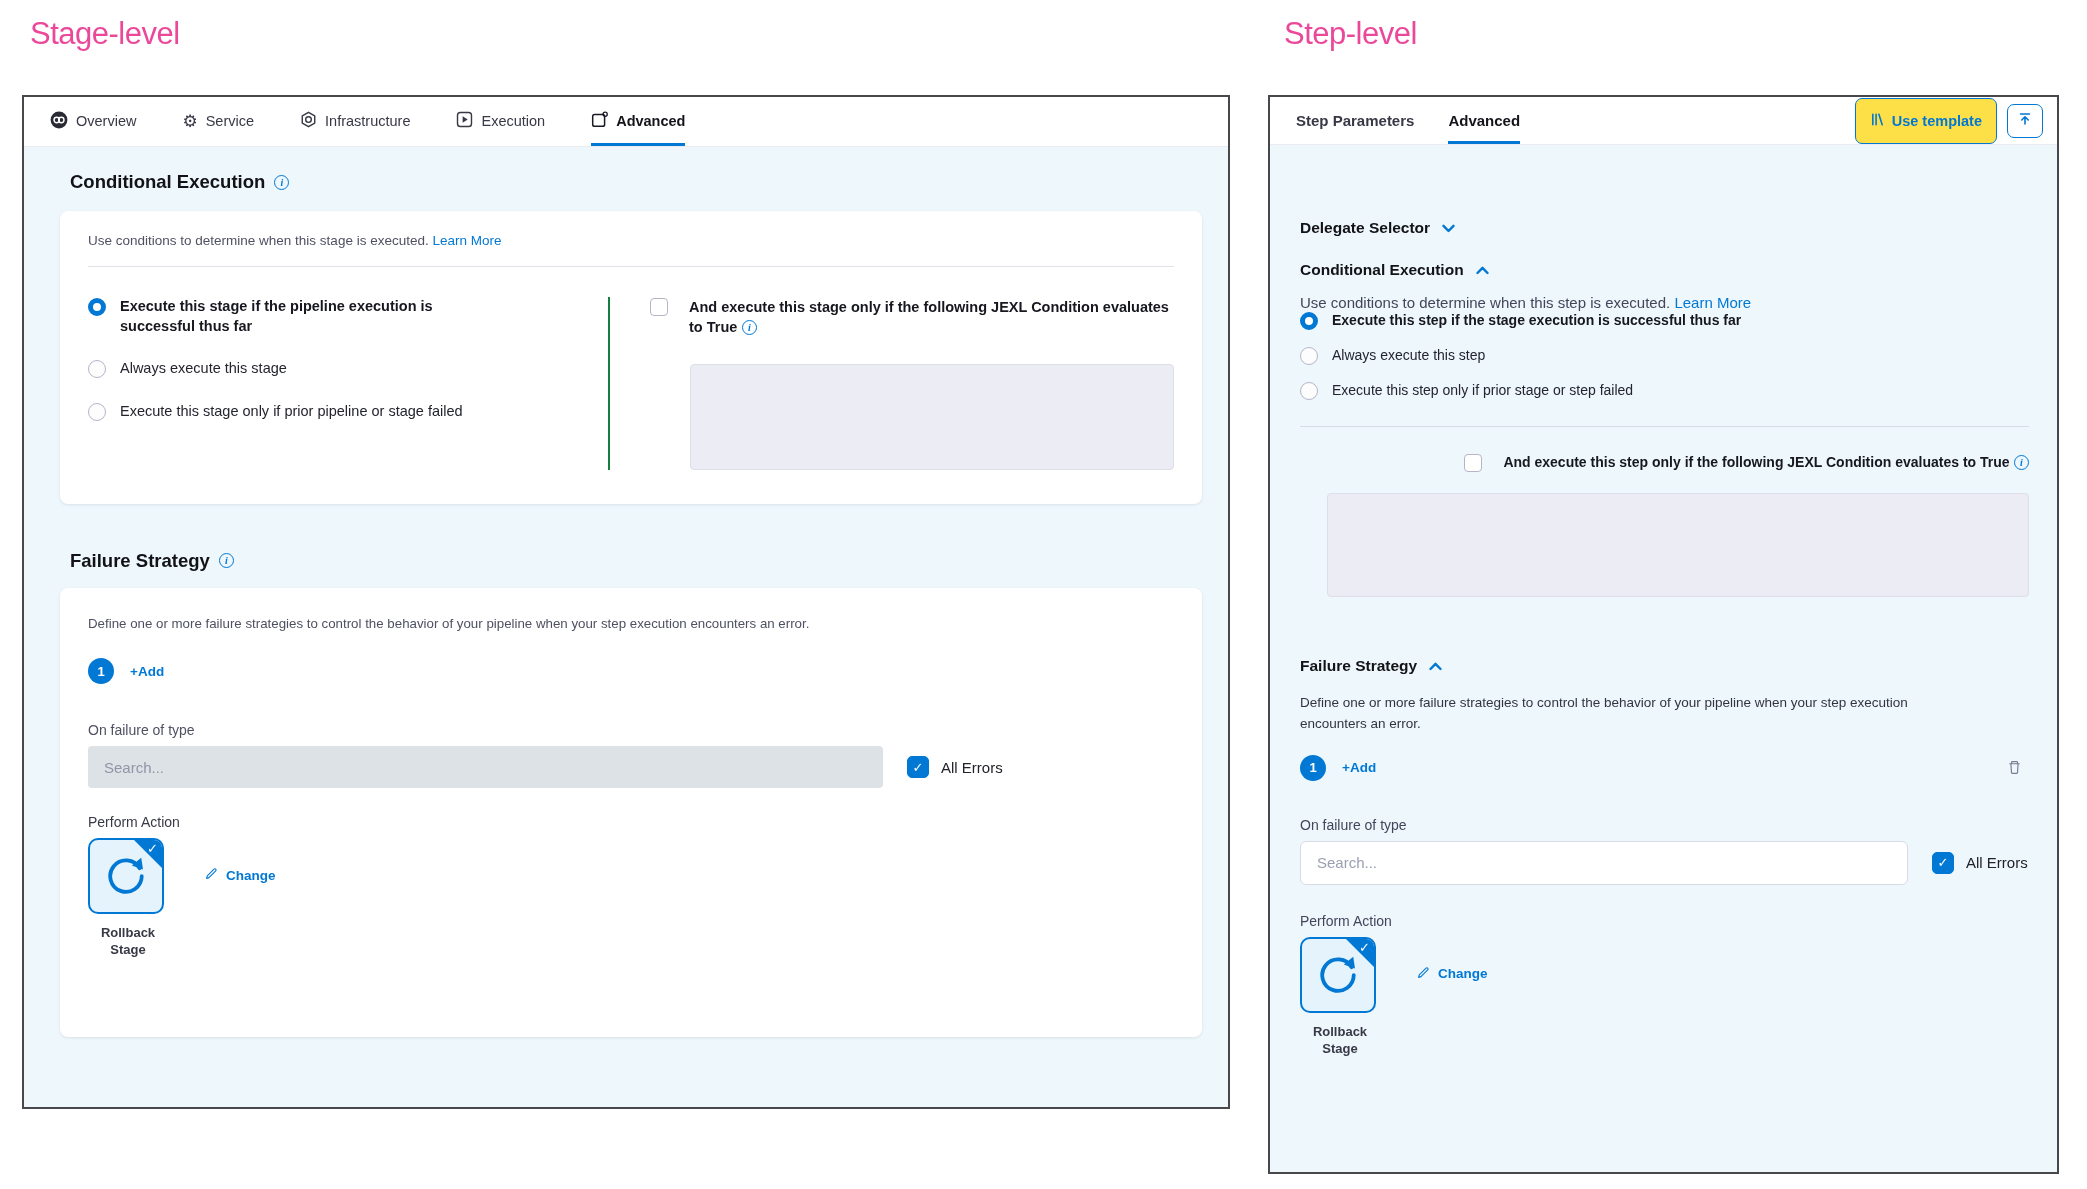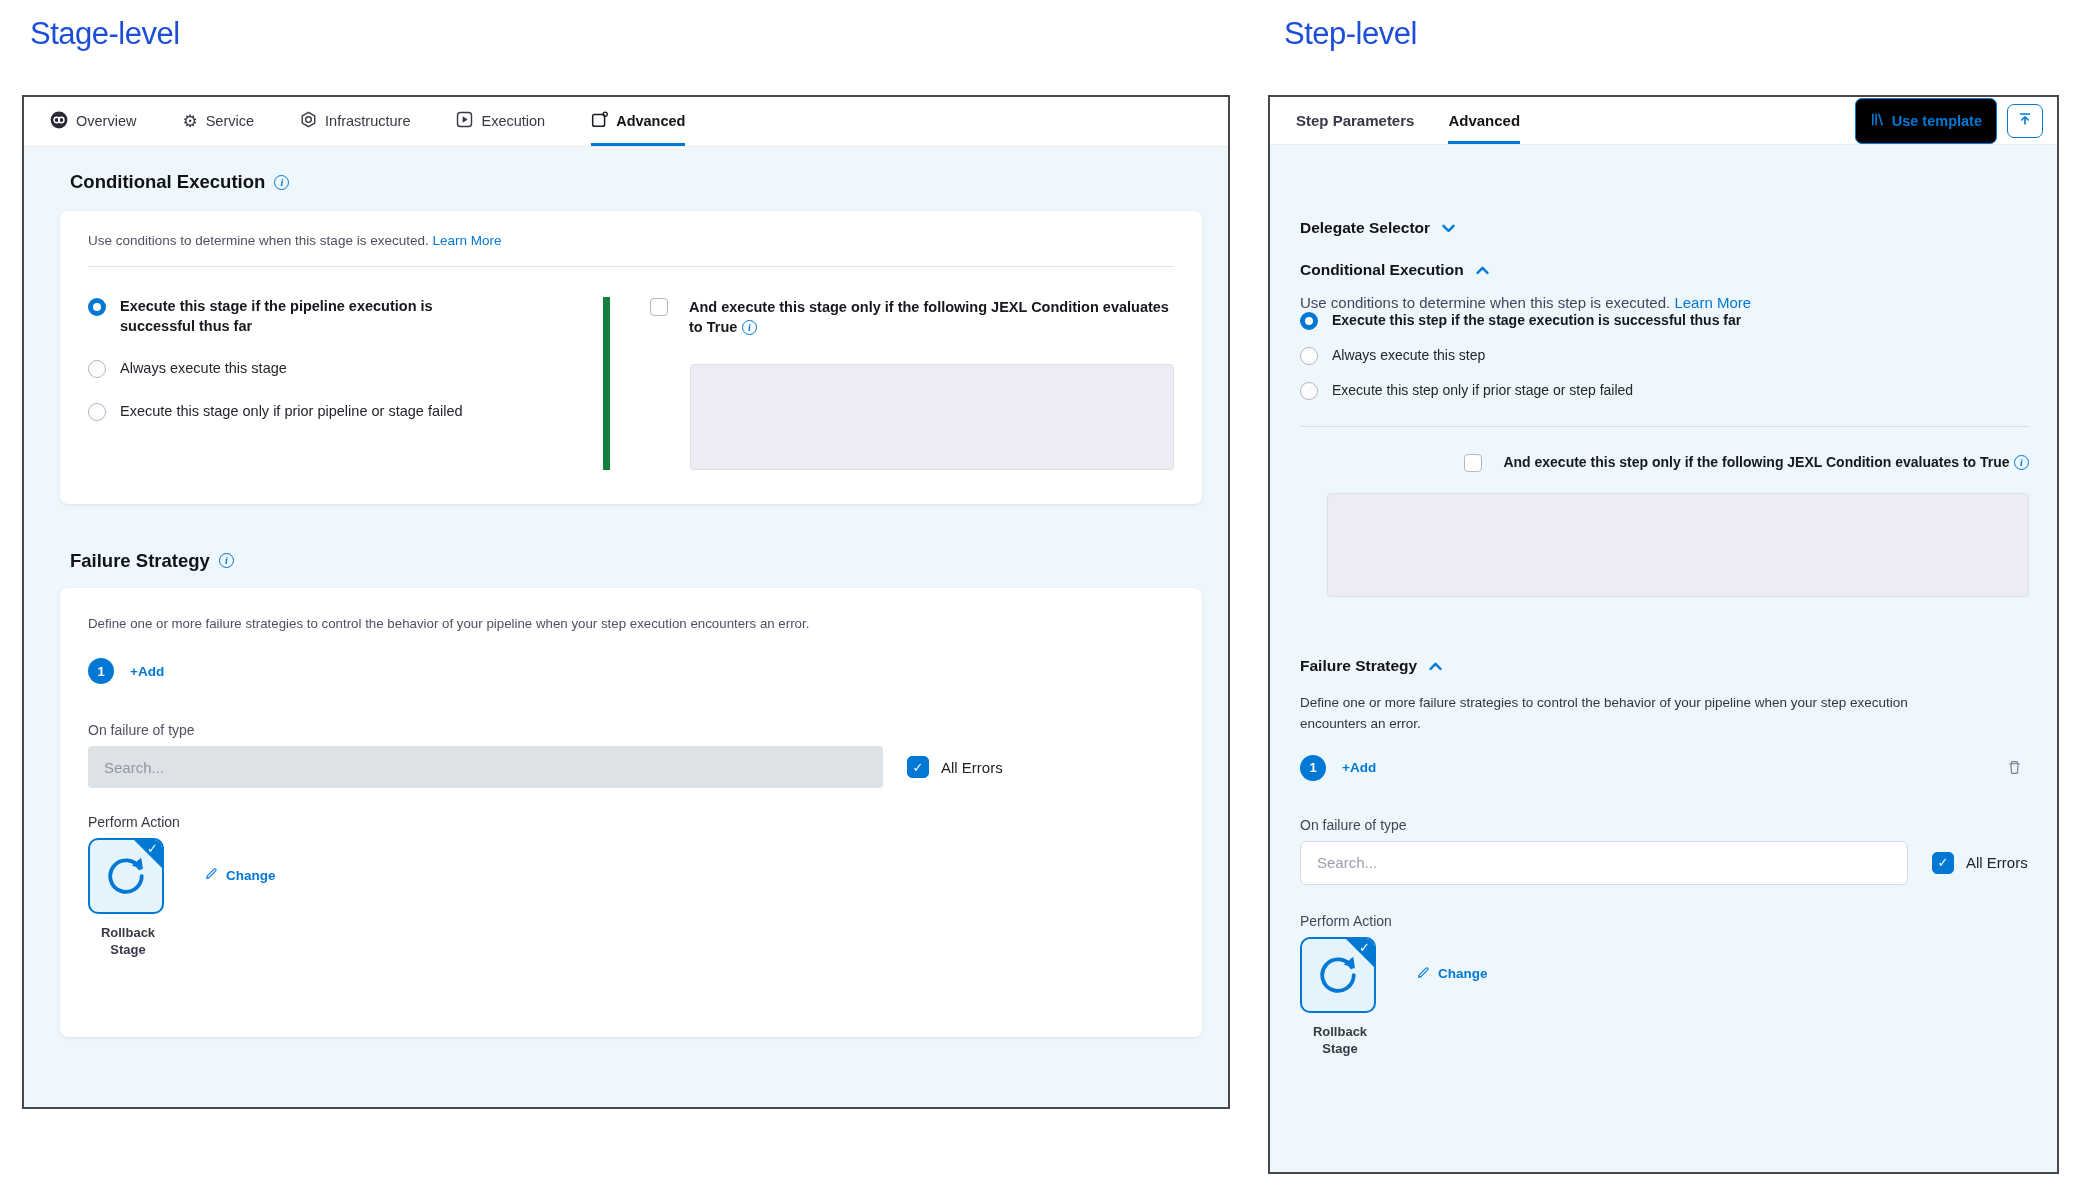--- a/index.html
+++ b/index.html
@@ -1,40 +1,40 @@
 <!DOCTYPE html>
 <html><head>
 <meta charset="utf-8">
 <style>
   * { box-sizing: border-box; margin: 0; padding: 0; }
   html,body { width: 2087px; height: 1189px; background: #fff;
     font-family: "Liberation Sans","DejaVu Sans",sans-serif; color: #1b1b28; }
   .page { position: relative; width: 2087px; height: 1189px; overflow: hidden; }
 
-  .page-title { position: absolute; font-size: 31px; font-weight: 400; color: #1d4ed8; letter-spacing: -0.5px; }
+  .page-title { position: absolute; font-size: 31px; font-weight: 400; color: #ec4899; letter-spacing: -0.5px; }
   .page-title.left { left: 30px; top: 16px; }
   .page-title.right { left: 1284px; top: 16px; }
 
   .panel { position: absolute; background: #fff; border: 2px solid #48484c; }
   .stage-panel { left: 22px; top: 95px; width: 1208px; height: 1014px; }
   .step-panel  { left: 1268px; top: 95px; width: 791px; height: 1079px; }
 
   
   .tabbar { height: 50px; display: flex; align-items: stretch; padding-left: 26px;
     background: #fff; border-bottom: 1px solid #ececf0; }
   .tab { display: flex; align-items: center; gap: 8px; margin-right: 46px;
     border-bottom: 3px solid transparent; padding-top: 2px; cursor: pointer;
     font-size: 14.5px; color: #383946; white-space: nowrap; }
   .tab.active { border-bottom-color: #0278d5; font-weight: 700; color: #14141a; }
   .step-header { height: 48px; display: flex; align-items: stretch; padding: 0 14px 0 26px;
     background: #fff; border-bottom: 1px solid #ececf0; }
   .step-header .tab { margin-right: 34px; font-size: 15px; font-weight: 600; }
   .hdr-actions { margin-left: auto; display: flex; align-items: center; gap: 10px; }
   .btn-outline { display: flex; align-items: center; gap: 7px; border: 1.5px solid #0278d5;
-    color: #0278d5; background: #000000; border-radius: 7px; padding: 13px 14px;
+    color: #0278d5; background: #fde047; border-radius: 7px; padding: 13px 14px;
     font-size: 14.5px; font-weight: 700; cursor: pointer; }
   .btn-square { width: 36px; height: 34px; display: flex; align-items: center; justify-content: center;
     border: 1.5px solid #0278d5; background: #fff; border-radius: 7px; cursor: pointer; }
 
   
   .panel-content { background: #eef7fc; height: calc(100% - 50px); overflow: hidden;
     padding: 24px 26px 0 36px; }
   .step-content { background: #eef7fc; height: calc(100% - 48px); overflow: hidden;
     padding: 34px 28px 0 30px; }
 
@@ -48,21 +48,21 @@
     color: #0278d5; font-size: 10px; font-weight: 700; font-style: italic;
     font-family: "Liberation Serif",serif; flex: 0 0 auto; }
   .link { color: #0278d5; font-weight: 500; cursor: pointer; text-decoration: none; }
 
   .card { background: #fff; border-radius: 8px; box-shadow: 0 1px 3px rgba(40,41,61,.10); }
   .card-ce { margin-top: 18px; padding: 22px 28px 34px; }
   .card-desc { font-size: 13.5px; color: #4f5162; }
   .hr { height: 1px; background: #dfe2ea; margin-top: 18px; }
 
   .ce-columns { display: flex; margin-top: 30px; }
-  .ce-left { width: 522px; border-right: 7px solid #15803d; }
+  .ce-left { width: 522px; border-right: 2px solid #15803d; }
   .ce-right { flex: 1; padding-left: 40px; }
 
   .radio-row { display: flex; gap: 14px; margin-bottom: 23px; cursor: pointer; }
   .radio { width: 18px; height: 18px; border-radius: 50%; background: #fdfdfe;
     border: 1.5px solid #b4b6c7; flex: 0 0 auto; margin-top: 1px; }
   .radio.sel { border: 5.5px solid #0278d5; background: #fff; }
   .radio-label { font-size: 14.5px; color: #24242e; font-weight: 500; line-height: 1.35; }
   .radio-row.sel .radio-label { font-weight: 700; color: #17171f; }
   .rl-narrow { max-width: 330px; }
 

